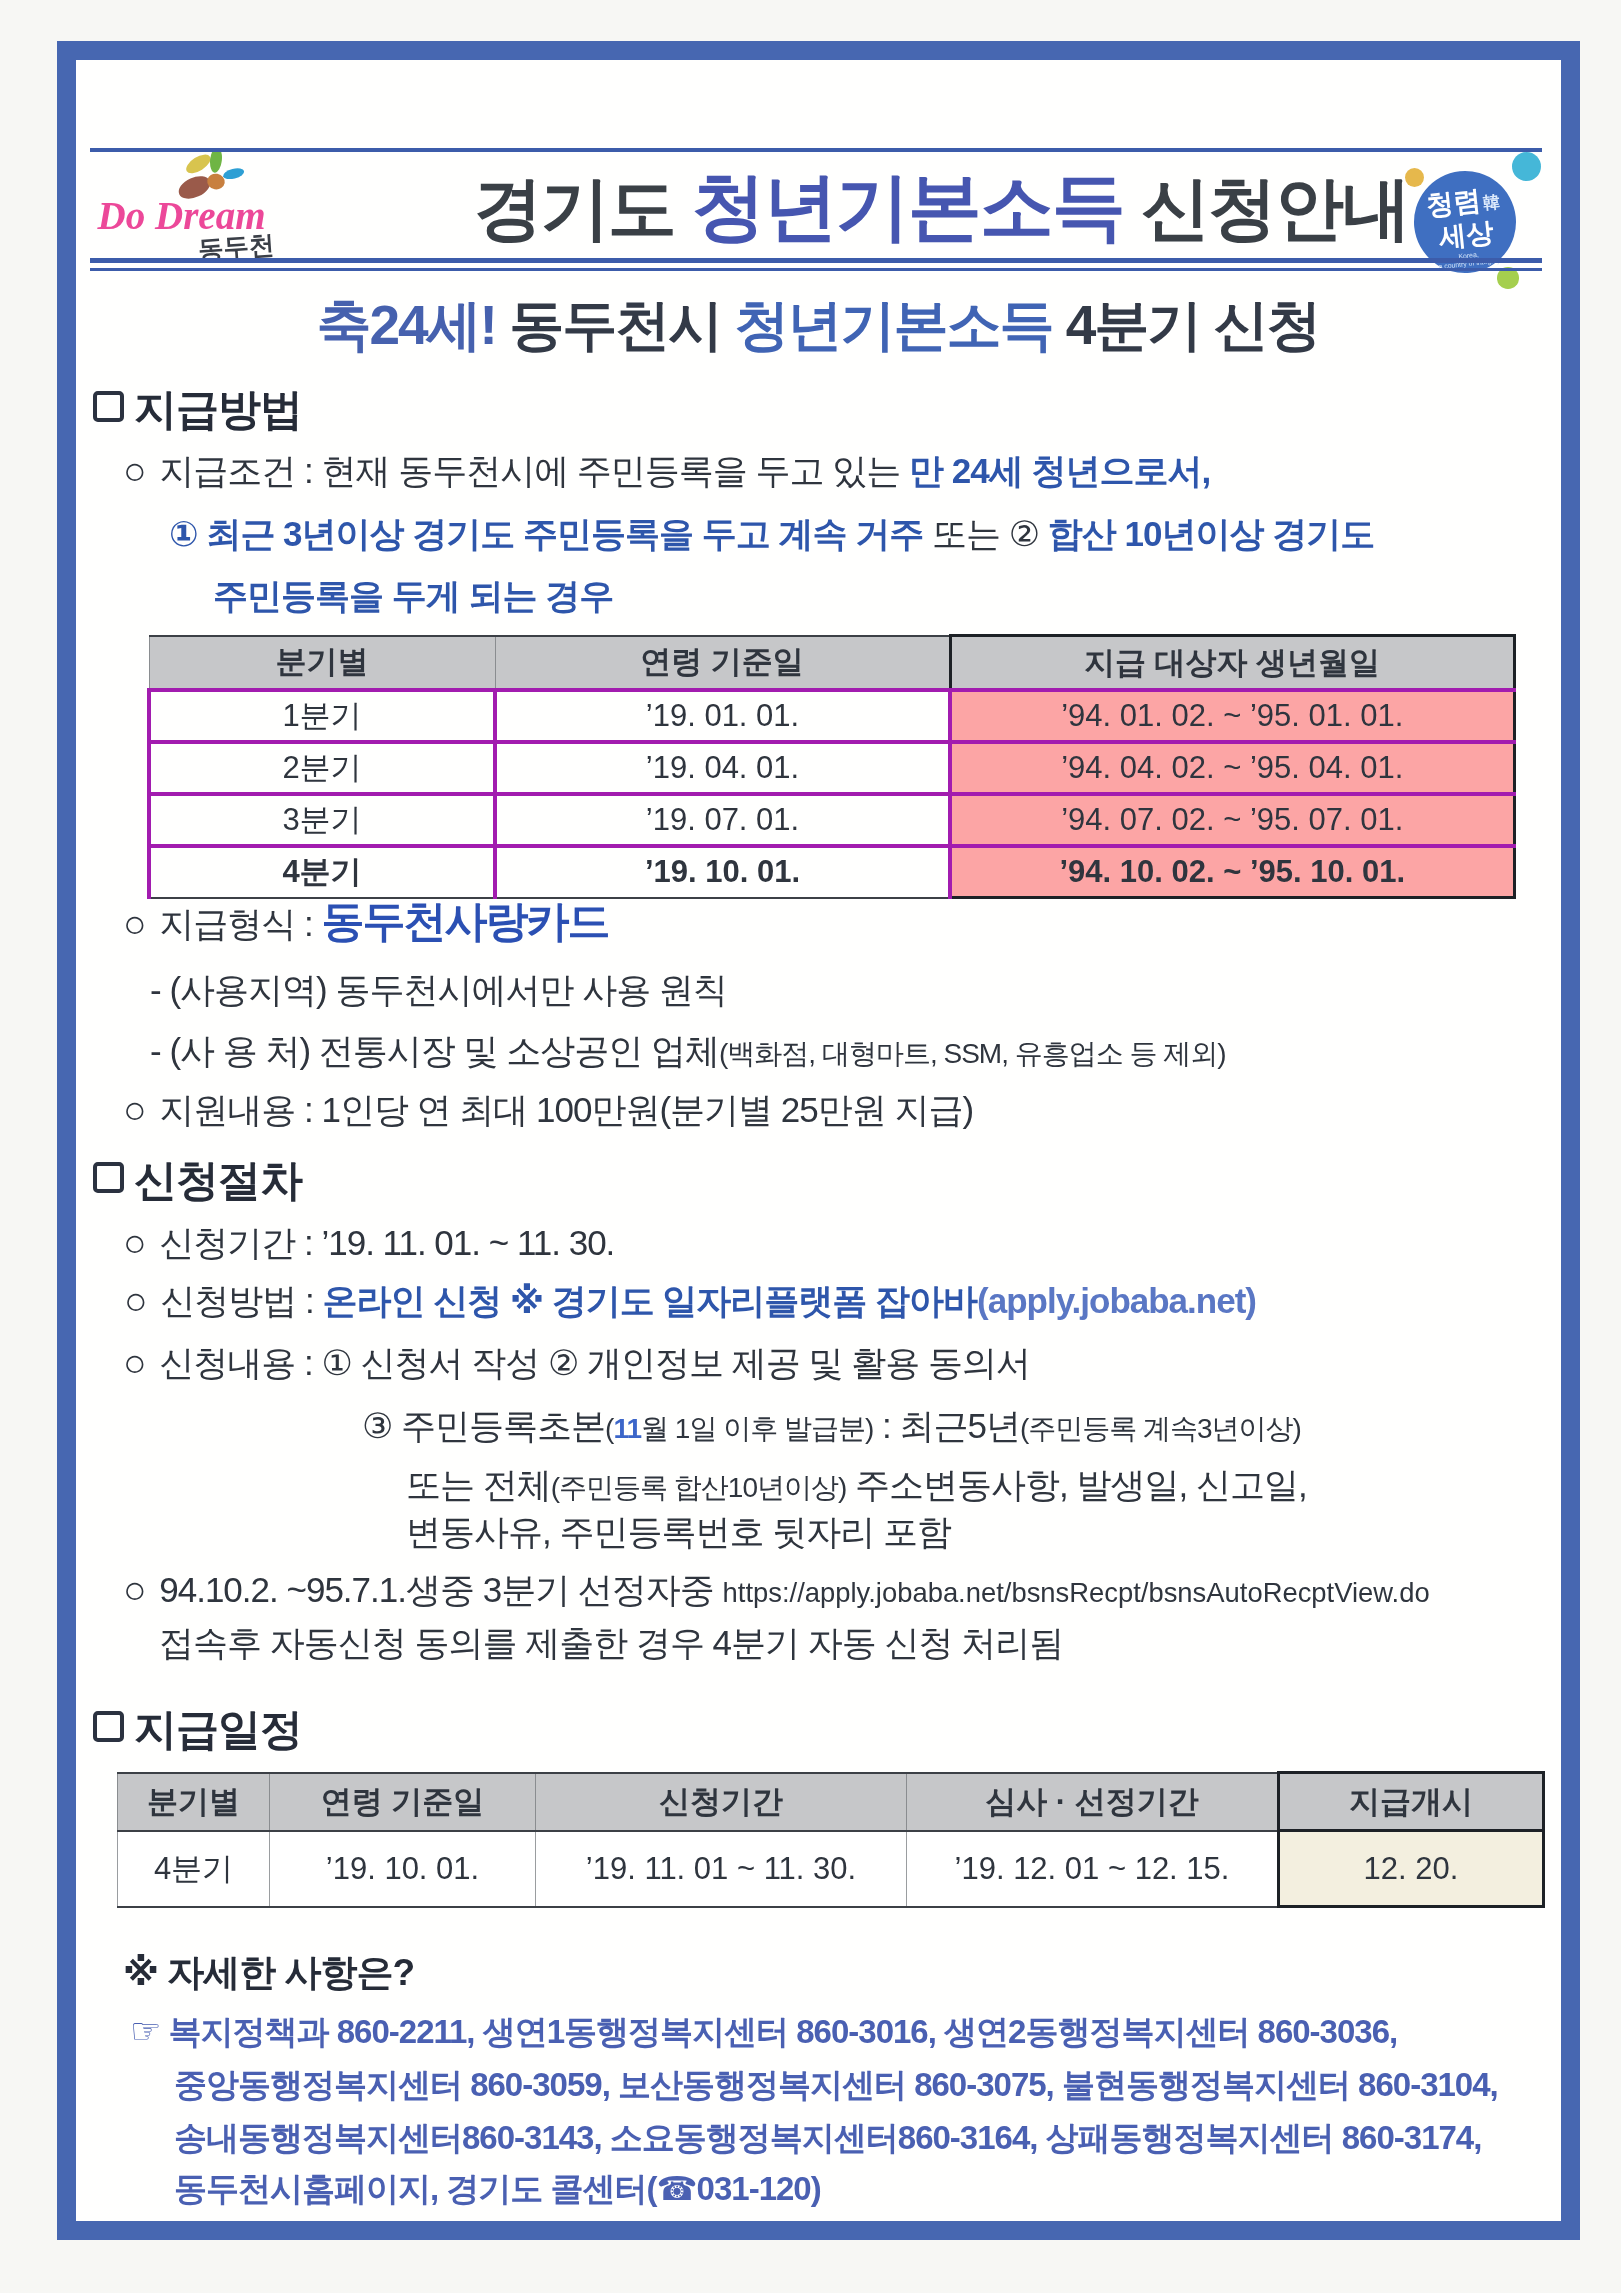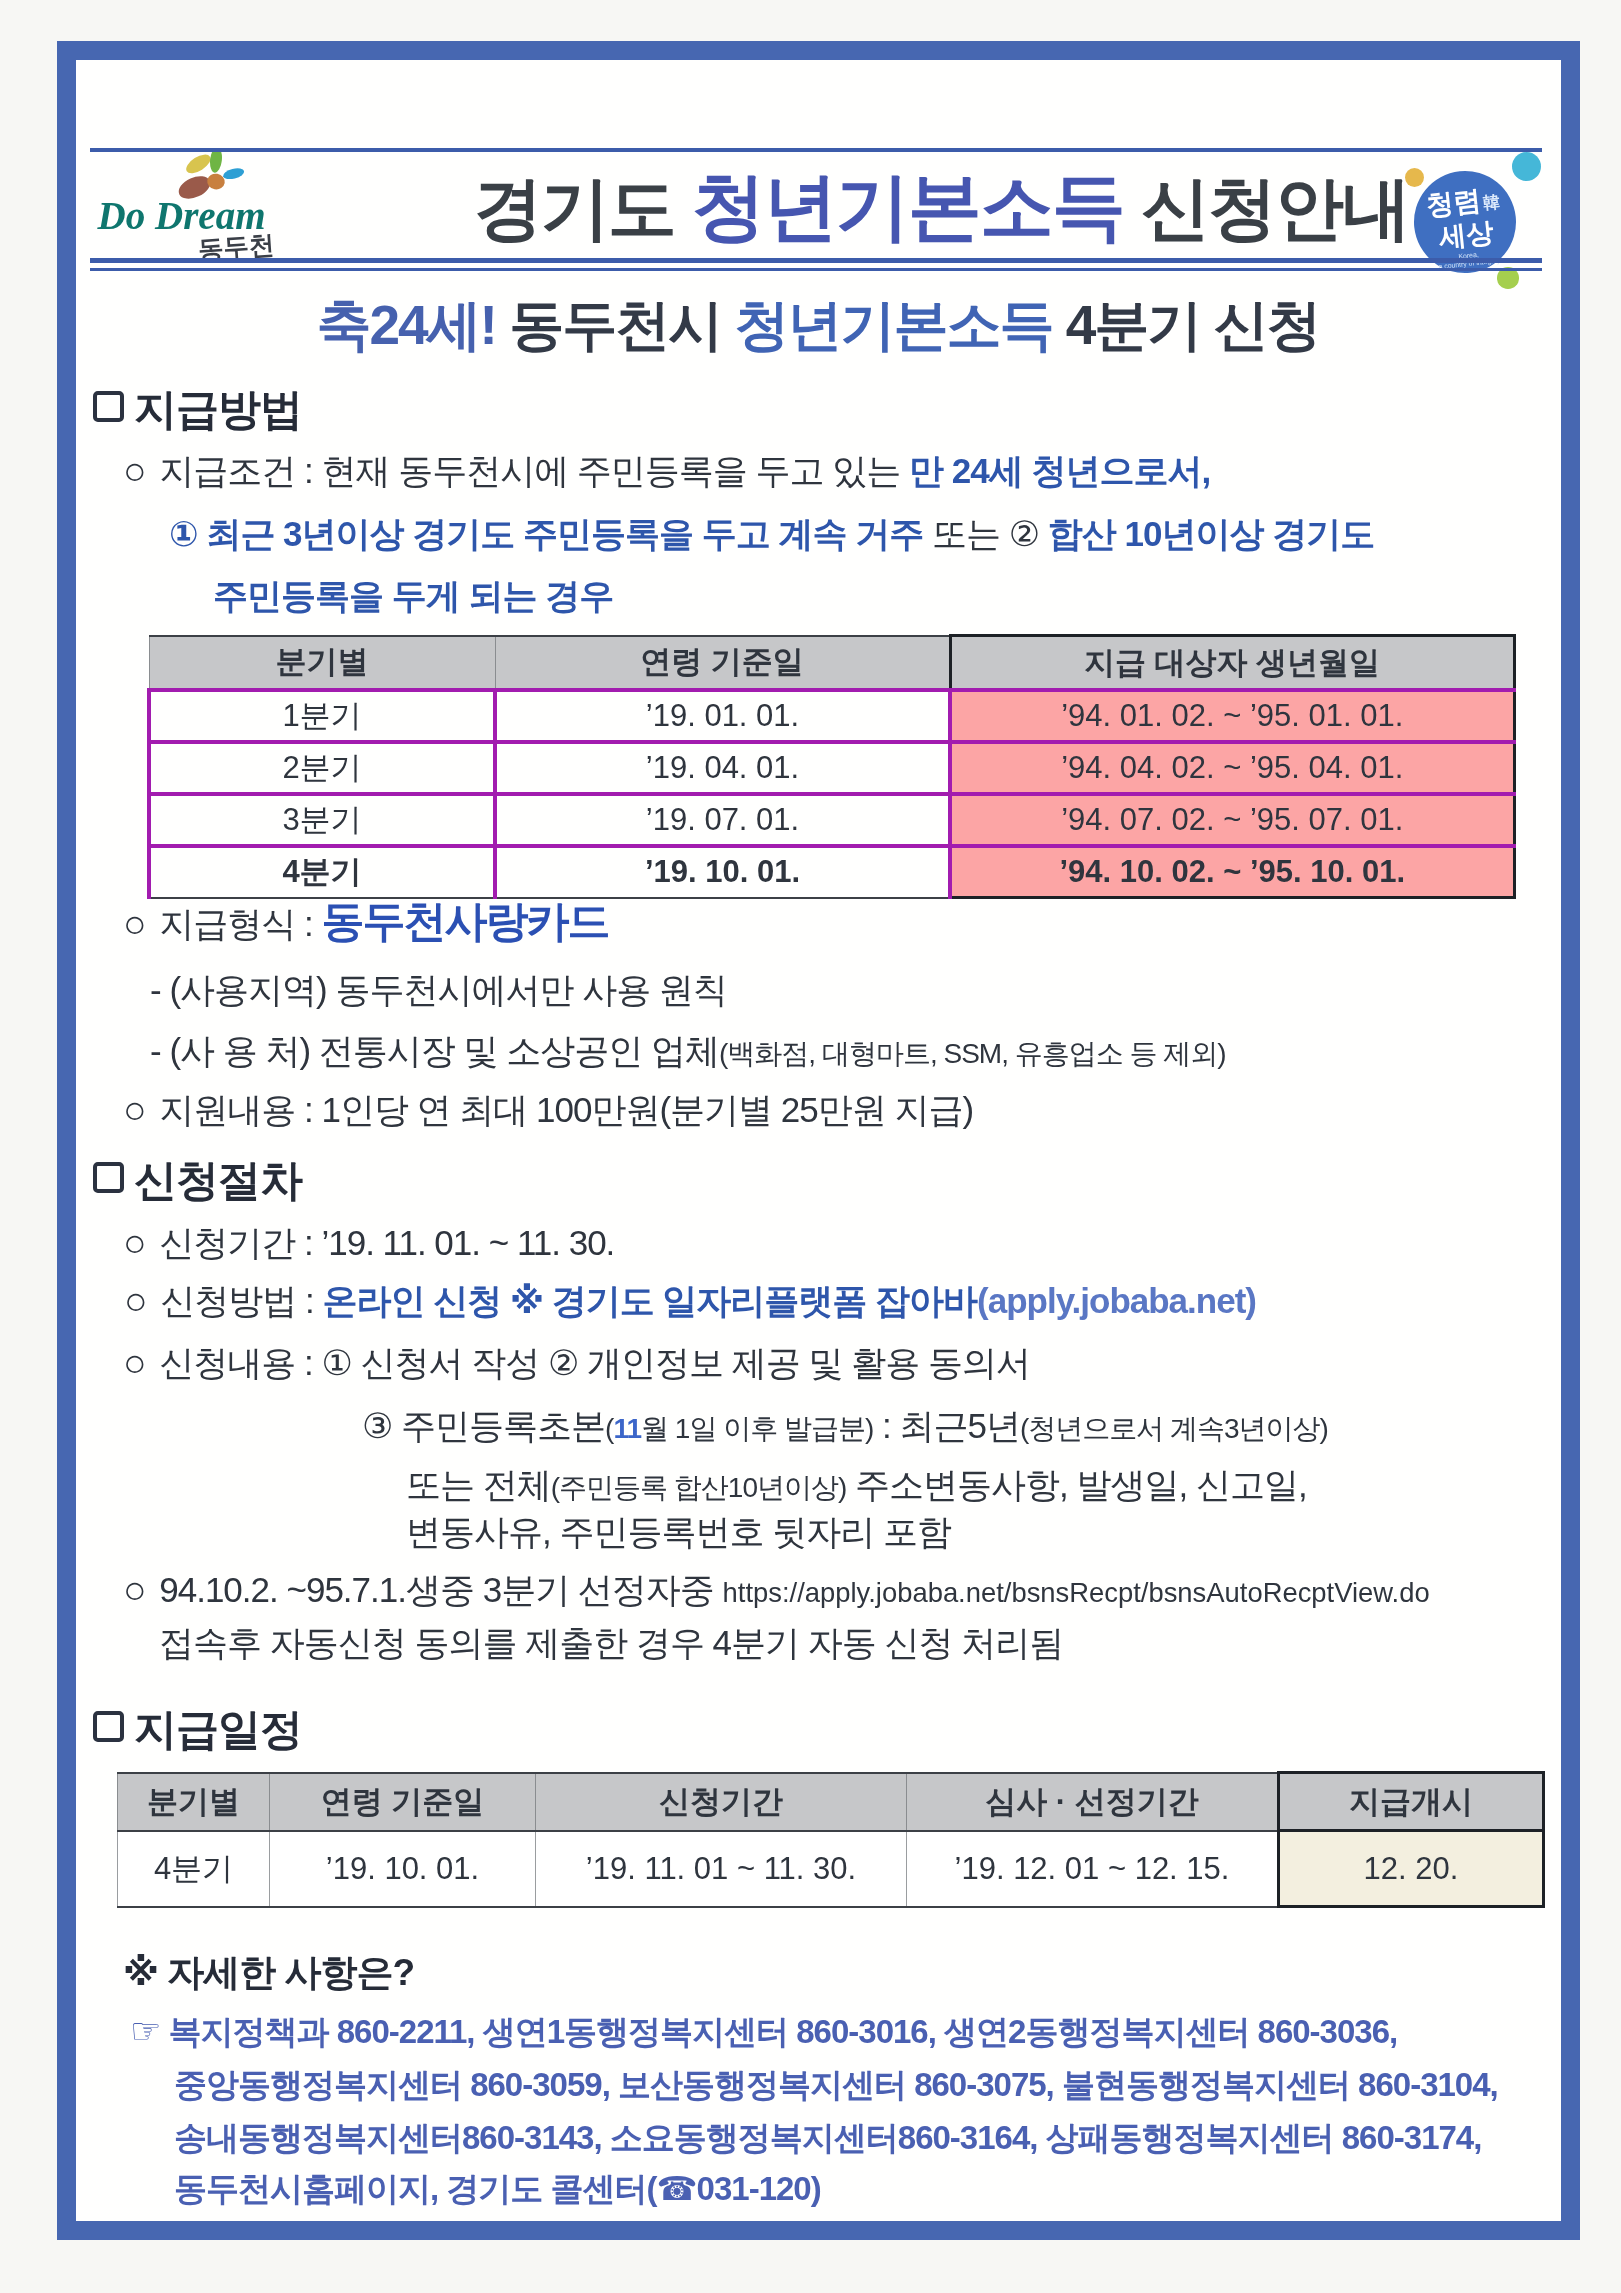--- a/index.html
+++ b/index.html
@@ -13,21 +13,21 @@
     position:absolute;left:57px;top:41px;width:1523px;height:2199px;
     box-sizing:border-box;border:19.6px solid #4767b1;background:#fffffe;
   }
   .abs{position:absolute;white-space:nowrap;}
   
   .rule-top{left:13.7px;top:88px;width:1452px;height:3.9px;background:#3c5caa;}
   .rule-dbl-a{left:13.7px;top:198px;width:1452px;height:4.9px;background:#3c5caa;}
   .rule-dbl-b{left:13.7px;top:208px;width:1452px;height:2.9px;background:#3c5caa;}
   .logo{left:21.6px;top:94px;width:225px;height:98px;}
   .logo .flower{position:absolute;left:71px;top:-2px;}
-  .logo .dodream{position:absolute;left:0;top:39px;font-size:39px;font-weight:800;font-style:italic;color:#0f766e;font-family:"Liberation Serif","DejaVu Serif",serif;letter-spacing:0;}
+  .logo .dodream{position:absolute;left:0;top:39px;font-size:39px;font-weight:800;font-style:italic;color:#ec4899;font-family:"Liberation Serif","DejaVu Serif",serif;letter-spacing:0;}
   .logo .ddc{position:absolute;left:100px;top:76px;font-size:25.5px;font-weight:700;color:#3a3f47;transform:rotate(-4deg);font-family:"DejaVu Serif",serif;}
   .main-title{left:0;top:98px;width:1333px;text-align:right;font-size:69px;font-weight:900;letter-spacing:-2px;color:#3a4046;}
   .main-title .hl{color:#4656b0;font-size:74px;}
   .stamp{left:1311px;top:82px;width:173px;height:173px;}
   .stamp .dot{position:absolute;border-radius:50%;}
   .stamp .dot.orange{left:17.6px;top:25.5px;width:19.6px;height:19.6px;background:#e6b84c;}
   .stamp .dot.cyan{left:125px;top:9.8px;width:29px;height:29px;background:#45b7d8;}
   .stamp .dot.green{left:110px;top:125px;width:21.6px;height:21.6px;background:#a5cf4e;}
   .stamp .circle{position:absolute;left:27.4px;top:29px;width:102px;height:102px;border-radius:50%;
     background:#3f6fc1;color:#ffffff;text-align:center;transform:rotate(-6deg);}
@@ -186,21 +186,21 @@
   <div class="abs line" style="left:47px;top:1160px;">
     <span class="bullet">○</span><span>신청기간 : ’19. 11. 01.  ~  11. 30.</span>
   </div>
   <div class="abs line" style="left:48px;top:1218px;">
     <span class="bullet">○</span><span>신청방법 : </span><span class="hlb">온라인 신청  ※ 경기도 일자리플랫폼 잡아바</span><span class="blueurl">(apply.jobaba.net)</span>
   </div>
   <div class="abs line" style="left:47px;top:1280px;">
     <span class="bullet">○</span><span>신청내용 : ① 신청서 작성  ② 개인정보 제공 및 활용 동의서</span>
   </div>
   <div class="abs line" style="left:286px;top:1343px;">
-    <span>③ </span><span>주민등록초본</span><span class="small">(</span><span class="small num11">11</span><span class="small">월 1일 이후 발급분)</span><span> : </span><span>최근5년</span><span class="small">(청년으로서 계속3년이상)</span>
+    <span>③ </span><span>주민등록초본</span><span class="small">(</span><span class="small num11">11</span><span class="small">월 1일 이후 발급분)</span><span> : </span><span>최근5년</span><span class="small">(주민등록 계속3년이상)</span>
   </div>
   <div class="abs line" style="left:330px;top:1402px;">
     <span>또는 전체</span><span class="small">(주민등록 합산10년이상)</span><span> 주소변동사항, 발생일, 신고일,</span>
   </div>
   <div class="abs line" style="left:330px;top:1449px;">
     <span>변동사유, 주민등록번호 뒷자리 포함</span>
   </div>
   <div class="abs line" style="left:47px;top:1507px;">
     <span class="bullet">○</span><span>94.10.2. ~95.7.1.생중 3분기 선정자중 </span><span class="url">https://apply.jobaba.net/bsnsRecpt/bsnsAutoRecptView.do</span>
   </div>

